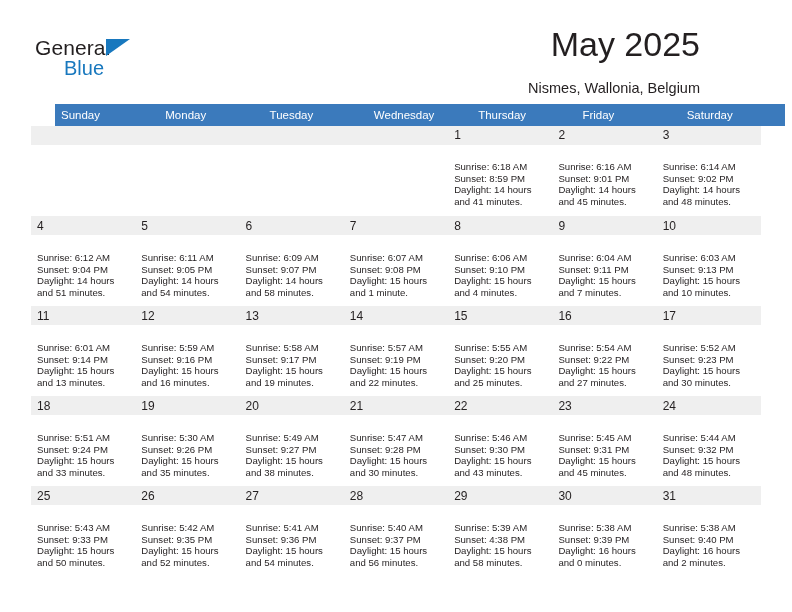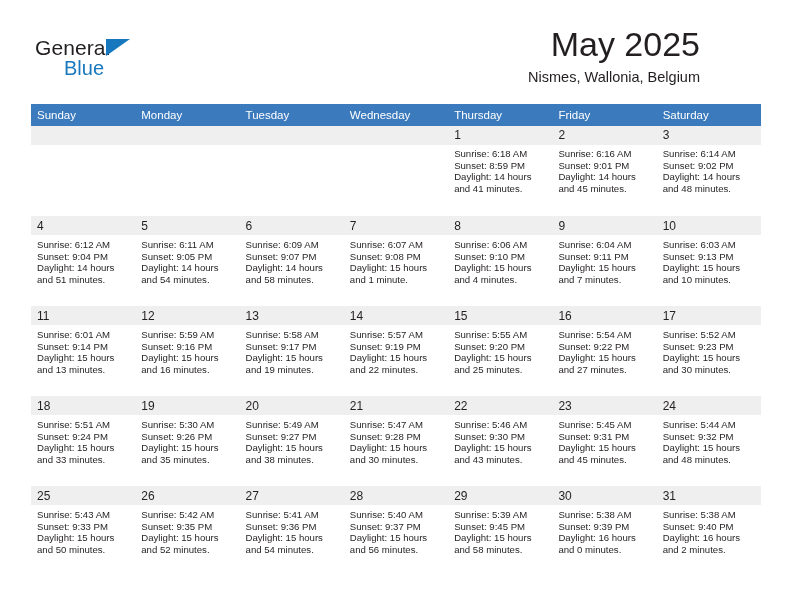--- a/index.html
+++ b/index.html
@@ -74,40 +74,41 @@
     top: 28px;
     text-align: right;
   }
   .cal-title {
     font-size: 34px;
     color: #231f20;
     line-height: 32px;
     white-space: nowrap;
   }
   .cal-subtitle {
-    margin-top: 8px;
+    margin-top: 19px;
     font-size: 14.5px;
     color: #231f20;
     line-height: 18px;
     white-space: nowrap;
   }
 
   
   .calendar {
     position: absolute;
     left: 31px;
     top: 104px;
     width: 730px;
   }
 
   .weekday-row {
     display: flex;
     width: 730px;
     height: 22px;
     background: #3b7abc;
+    margin-left: 24px;
   }
   .weekday-cell {
     flex: 1 1 0;
     font-size: 11.5px;
     color: #ffffff;
     line-height: 22px;
     padding-left: 6px;
     box-sizing: border-box;
     white-space: nowrap;
   }
@@ -149,21 +150,21 @@
     z-index: 2;
     font-size: 12px;
     color: #231f20;
     line-height: 19px;
     height: 19px;
   }
 
   .day-info {
     position: relative;
     z-index: 2;
-    margin-top: 3px;
+    margin-top: 16px;
     font-size: 9.6px;
     line-height: 11.7px;
     color: #231f20;
   }
   .day-info div { white-space: nowrap; }
 
   .empty .day-num { color: transparent; }
 </style>
 </head>
 <body>
@@ -480,21 +481,21 @@
                 <div>Sunrise: 5:40 AM</div>
                 <div>Sunset: 9:37 PM</div>
                 <div>Daylight: 15 hours</div>
                 <div>and 56 minutes.</div>
               </div>
             </div>
             <div class="day-cell">
               <div class="day-num">29</div>
               <div class="day-info">
                 <div>Sunrise: 5:39 AM</div>
-                <div>Sunset: 9:45 PM</div>
+                <div>Sunset: 4:38 PM</div>
                 <div>Daylight: 15 hours</div>
                 <div>and 58 minutes.</div>
               </div>
             </div>
             <div class="day-cell">
               <div class="day-num">30</div>
               <div class="day-info">
                 <div>Sunrise: 5:38 AM</div>
                 <div>Sunset: 9:39 PM</div>
                 <div>Daylight: 16 hours</div>

